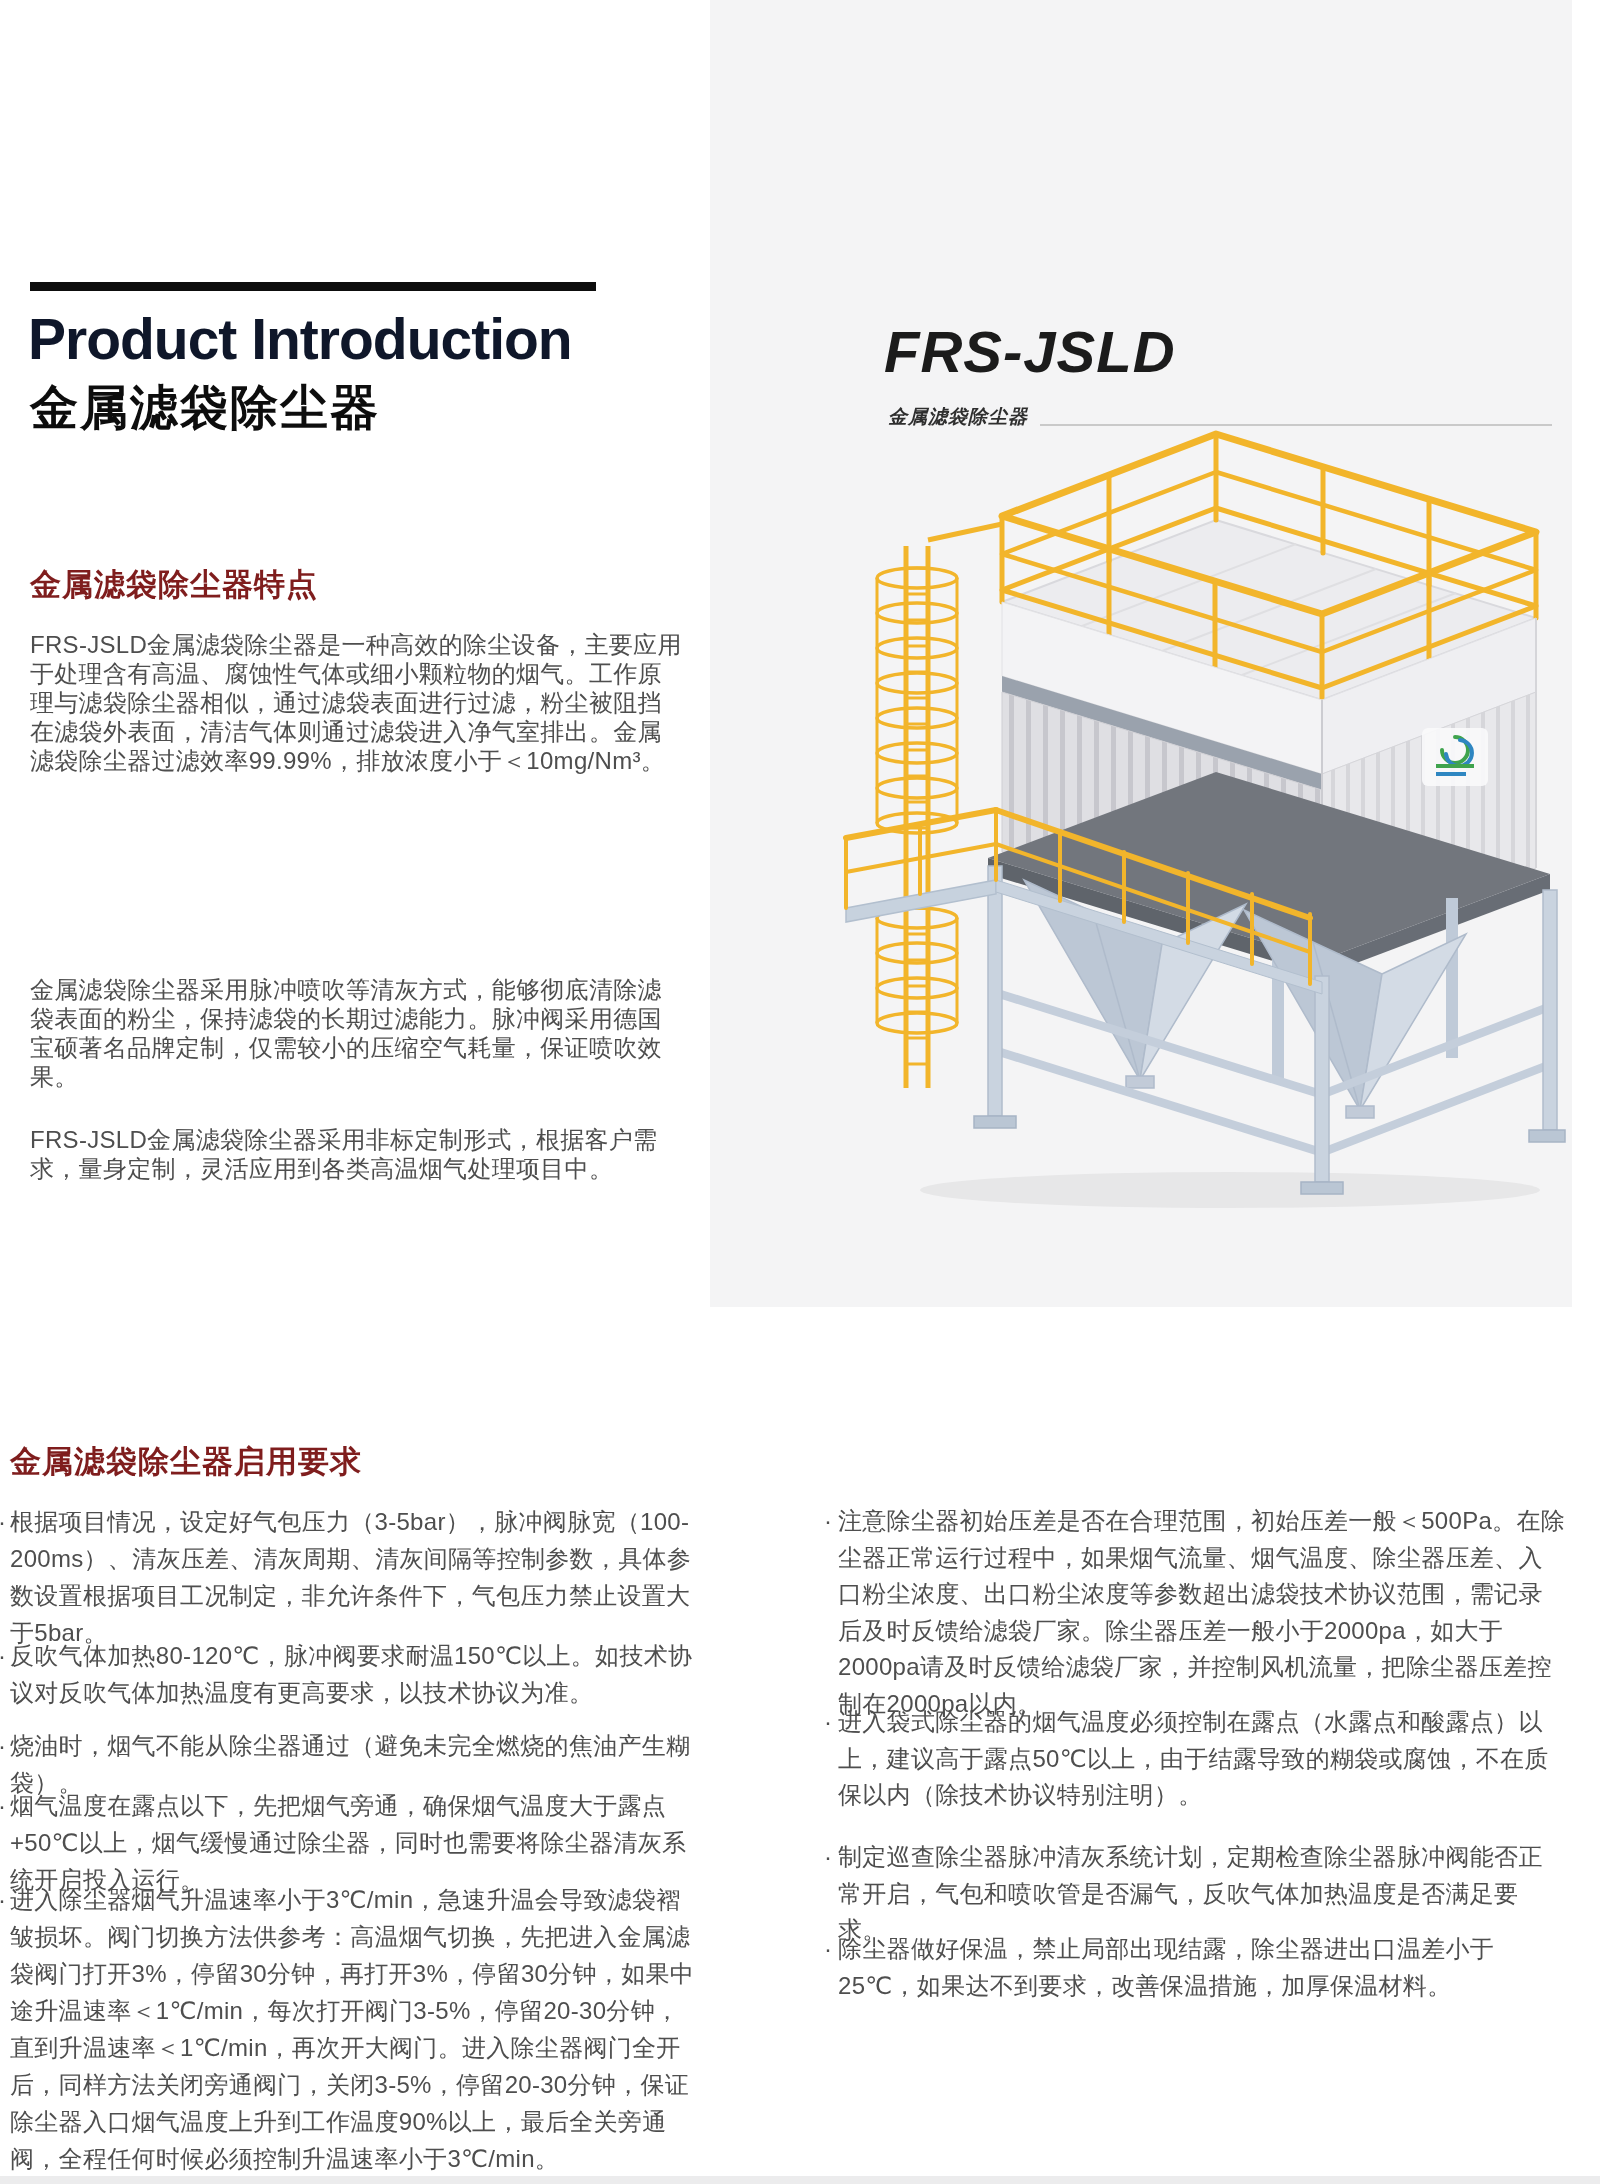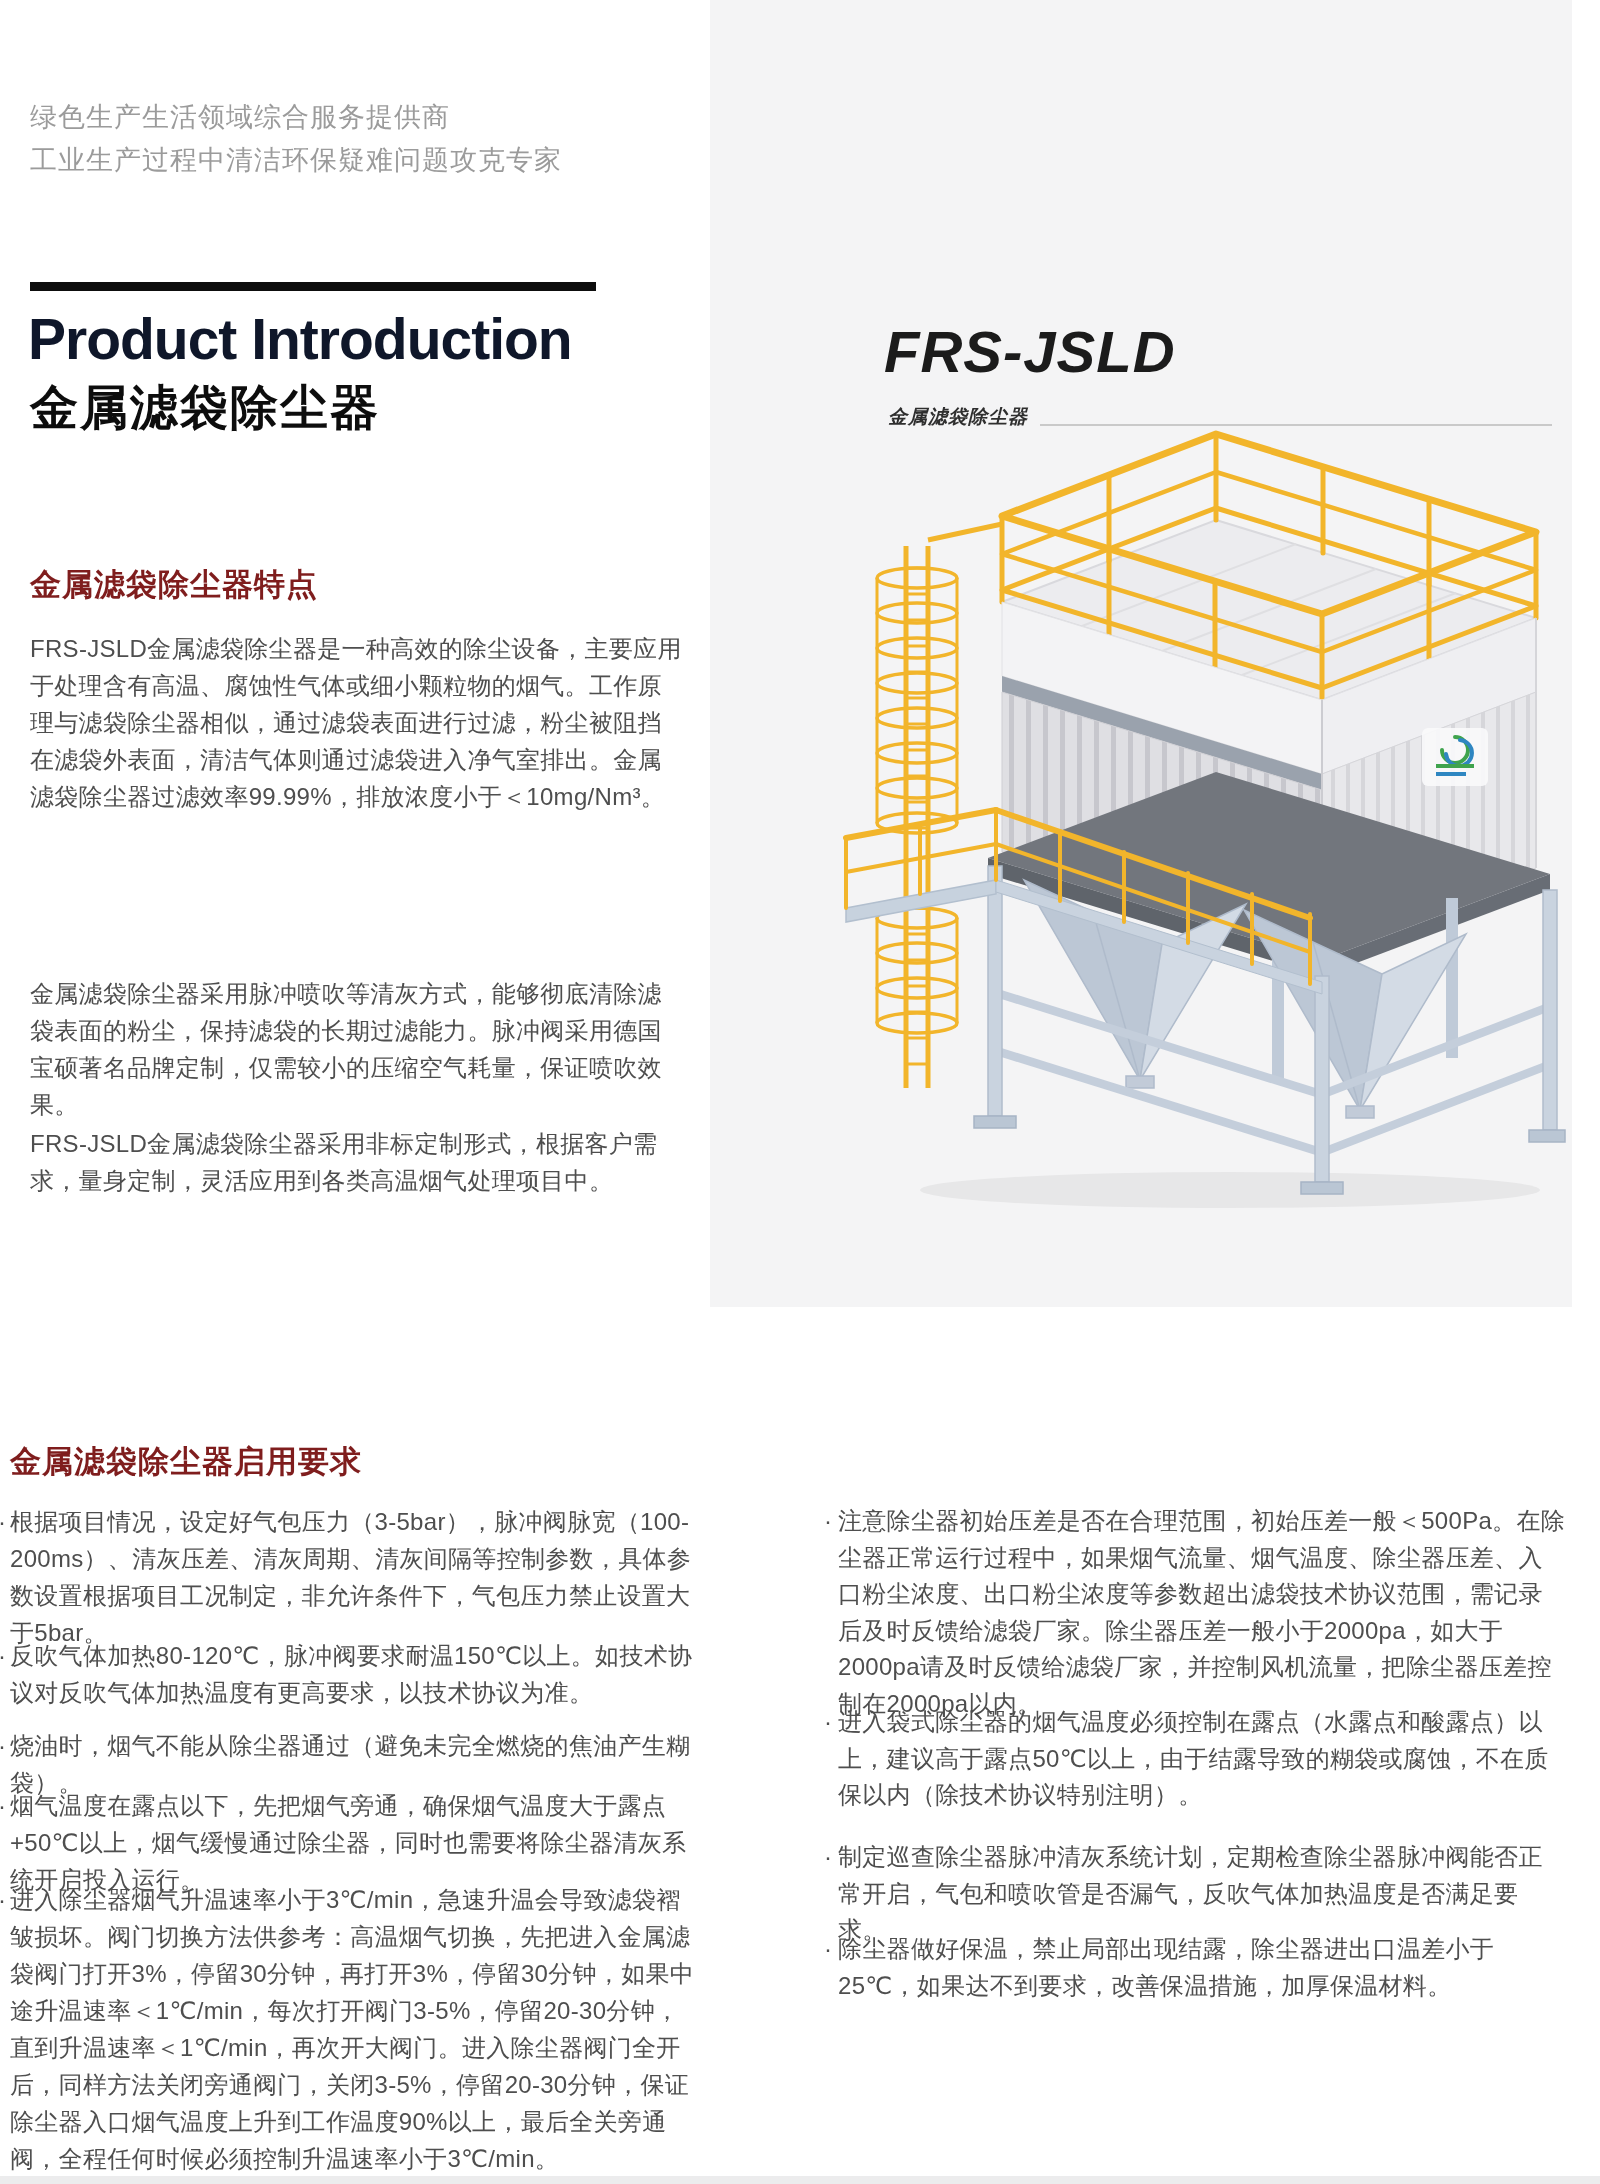--- a/index.html
+++ b/index.html
@@ -7,21 +7,21 @@
         font-family:"Liberation Sans","DejaVu Sans",sans-serif;}
   
   .tagline{position:absolute;left:30px;top:96px;color:#9b9b9b;font-size:27px;line-height:43px;letter-spacing:1px;}
   
   .title-rule{position:absolute;left:30px;top:282px;width:566px;height:9px;background:#0d0d0d;}
   .title-en{position:absolute;left:28px;top:306px;margin:0;font-size:57px;font-weight:700;color:#0f172a;letter-spacing:-1px;}
   .title-zh{position:absolute;left:30px;top:376px;margin:0;font-size:48px;font-weight:700;color:#0d0d0d;letter-spacing:2px;}
   .sec-heading{position:absolute;margin:0;font-size:31px;font-weight:700;color:#7f1d1d;letter-spacing:1px;}
   .feat-heading{left:30px;top:564px;}
   .body-p{position:absolute;margin:0;font-size:24px;color:#4e4e4e;letter-spacing:0.3px;}
-  .feat-p{left:30px;width:656px;line-height:37px;}
+  .feat-p{left:30px;width:656px;line-height:29px;}
   .p1{top:630px;} .p2{top:855px;} .p3{top:975px;} .p4{top:1125px;}
   
   .product-panel{position:absolute;left:710px;top:0;width:862px;height:1307px;background:#f4f4f5;font-style:italic;}
   .model{position:absolute;left:174px;top:318px;margin:0;font-size:58px;font-weight:800;color:#1b1b1b;letter-spacing:1px;}
   .model-sub{position:absolute;left:178px;top:404px;margin:0;font-size:19px;font-weight:700;color:#2e2e2e;letter-spacing:1px;}
   .model-line{position:absolute;left:330px;top:424px;width:512px;height:2px;background:#c9c9c9;}
   .equipment{position:absolute;left:100px;top:428px;}
   
   .startup-heading{left:10px;top:1441px;}
   .notes-heading{left:822px;top:1441px;}
@@ -31,24 +31,20 @@
   .np1{top:1503px;} .np2{top:1704px;} .np3{top:1839px;} .np4{top:1931px;}
   .bullet{position:absolute;left:2px;top:0;color:#4e4e4e;}
   .startup-p .bullet{left:-12px;}
   .bottom-divider{position:absolute;left:0;top:2176px;width:1600px;height:8px;background:#ececed;}
 </style>
 </head>
 <body>
 
 <div class="page">
 
-  <div class="tagline">
-    <div>绿色生产生活领域综合服务提供商</div>
-    <div>工业生产过程中清洁环保疑难问题攻克专家</div>
-  </div>
 
   <div class="title-rule"></div>
   <h1 class="title-en">Product Introduction</h1>
   <h2 class="title-zh">金属滤袋除尘器</h2>
 
   <h3 class="sec-heading feat-heading">金属滤袋除尘器特点</h3>
   <p class="body-p feat-p p1">FRS-JSLD金属滤袋除尘器是一种高效的除尘设备，主要应用于处理含有高温、腐蚀性气体或细小颗粒物的烟气。工作原理与滤袋除尘器相似，通过滤袋表面进行过滤，粉尘被阻挡在滤袋外表面，清洁气体则通过滤袋进入净气室排出。金属滤袋除尘器过滤效率99.99%，排放浓度小于＜10mg/Nm³。</p>
   <p class="body-p feat-p p3">金属滤袋除尘器采用脉冲喷吹等清灰方式，能够彻底清除滤袋表面的粉尘，保持滤袋的长期过滤能力。脉冲阀采用德国宝硕著名品牌定制，仅需较小的压缩空气耗量，保证喷吹效果。</p>
   <p class="body-p feat-p p4">FRS-JSLD金属滤袋除尘器采用非标定制形式，根据客户需求，量身定制，灵活应用到各类高温烟气处理项目中。</p>
 

